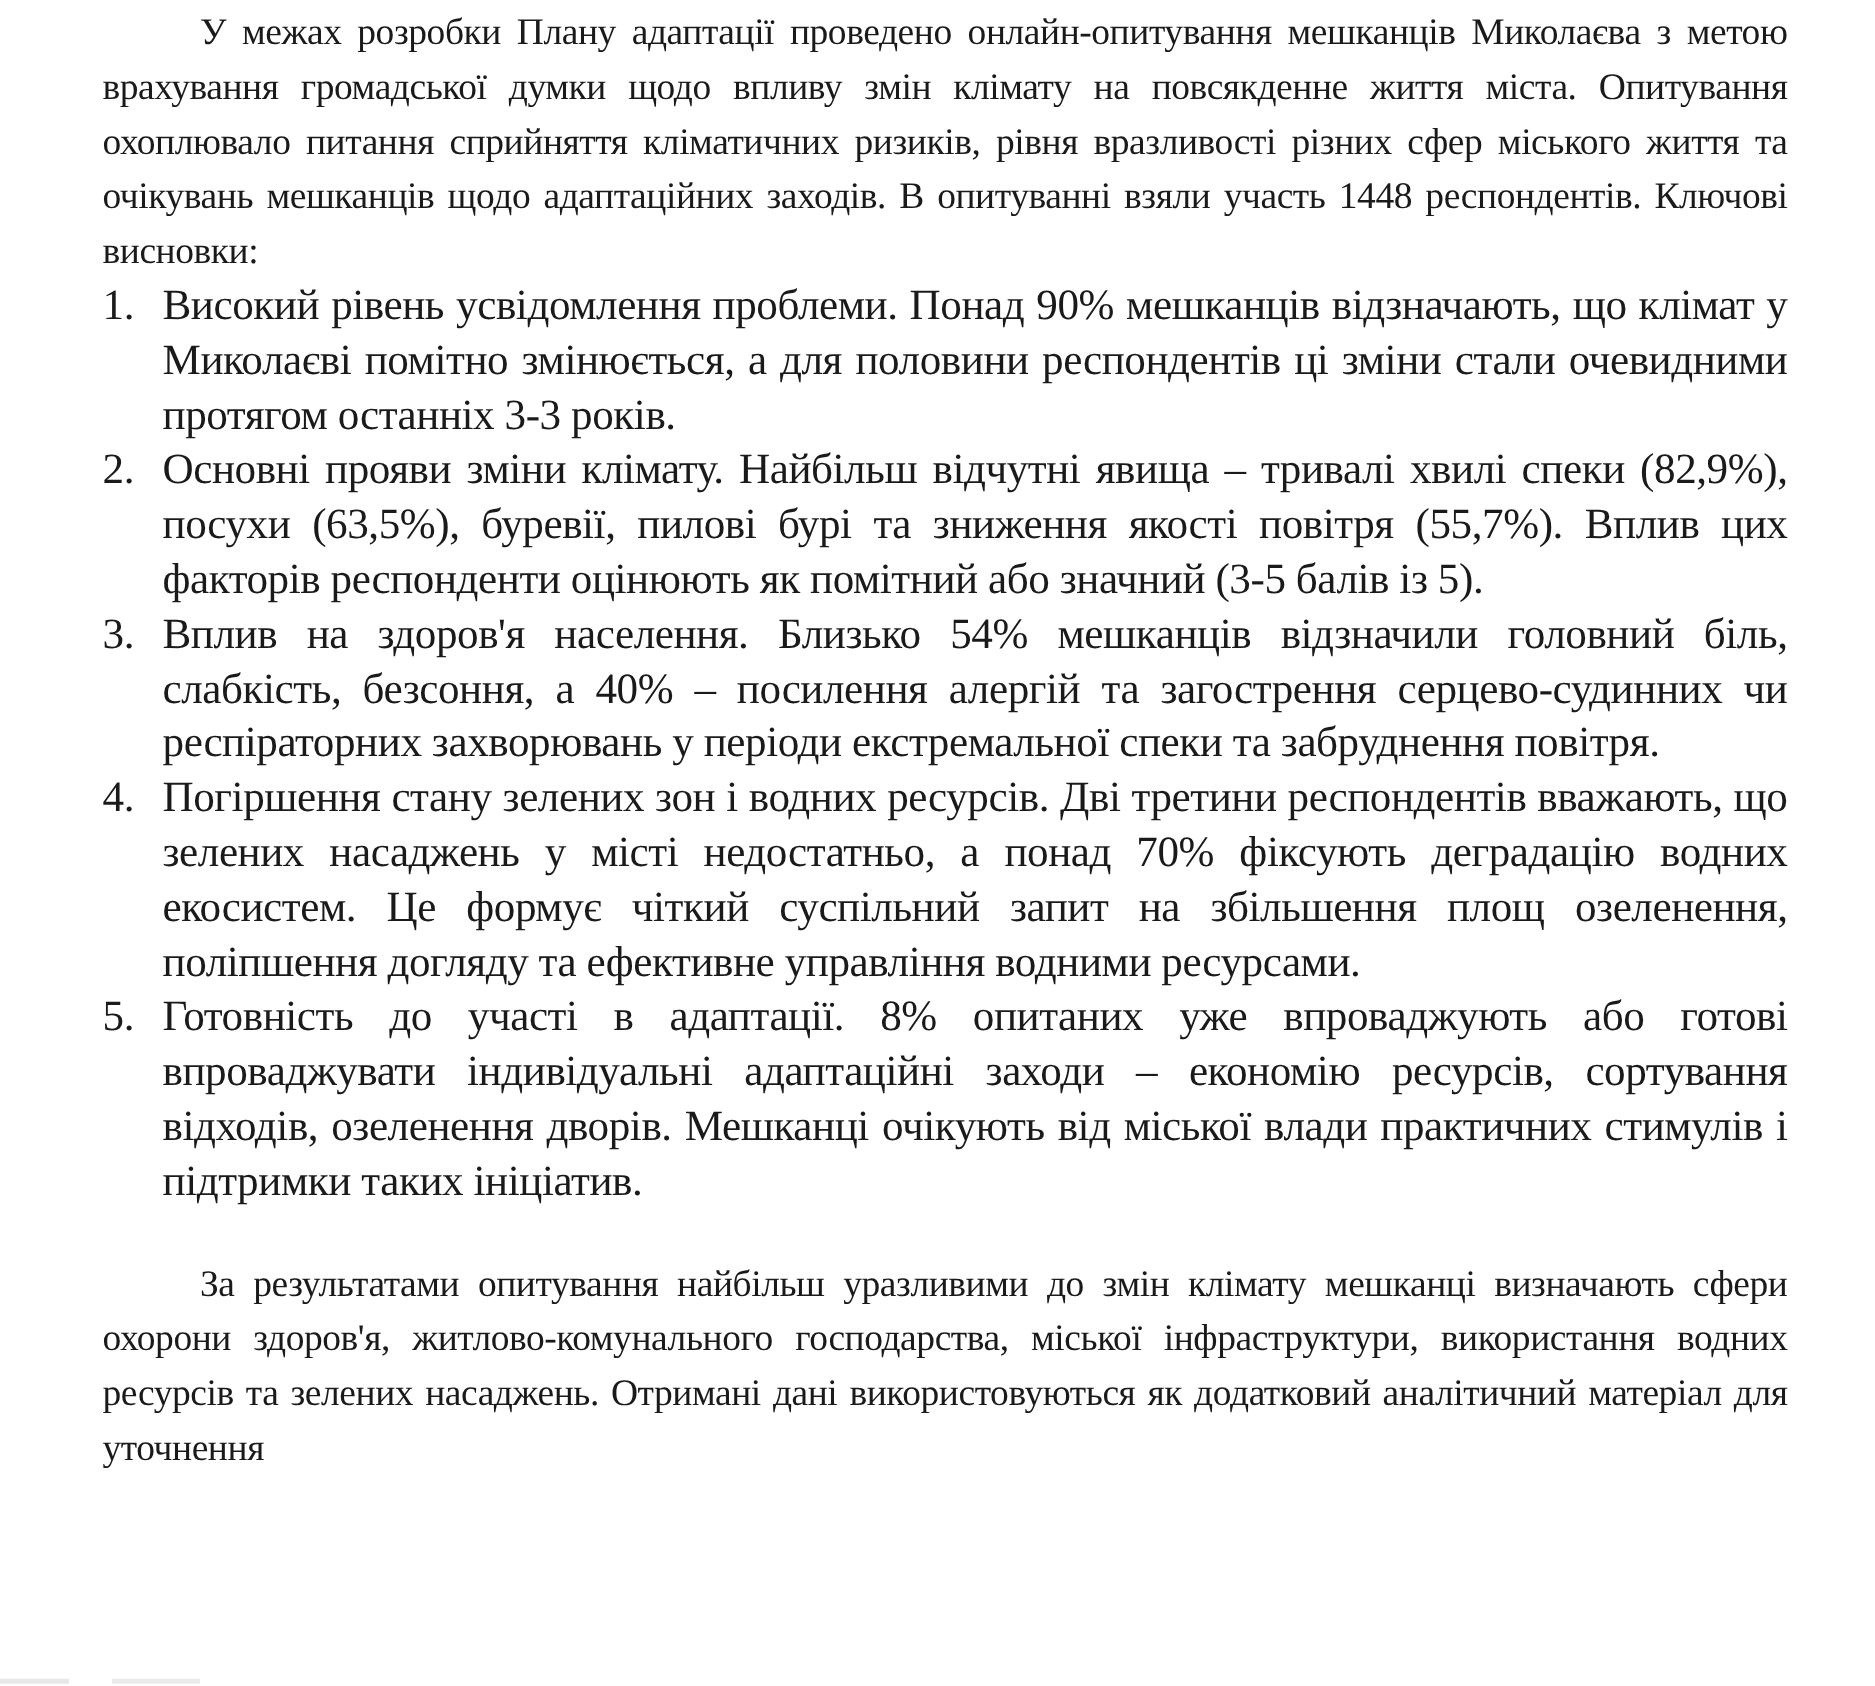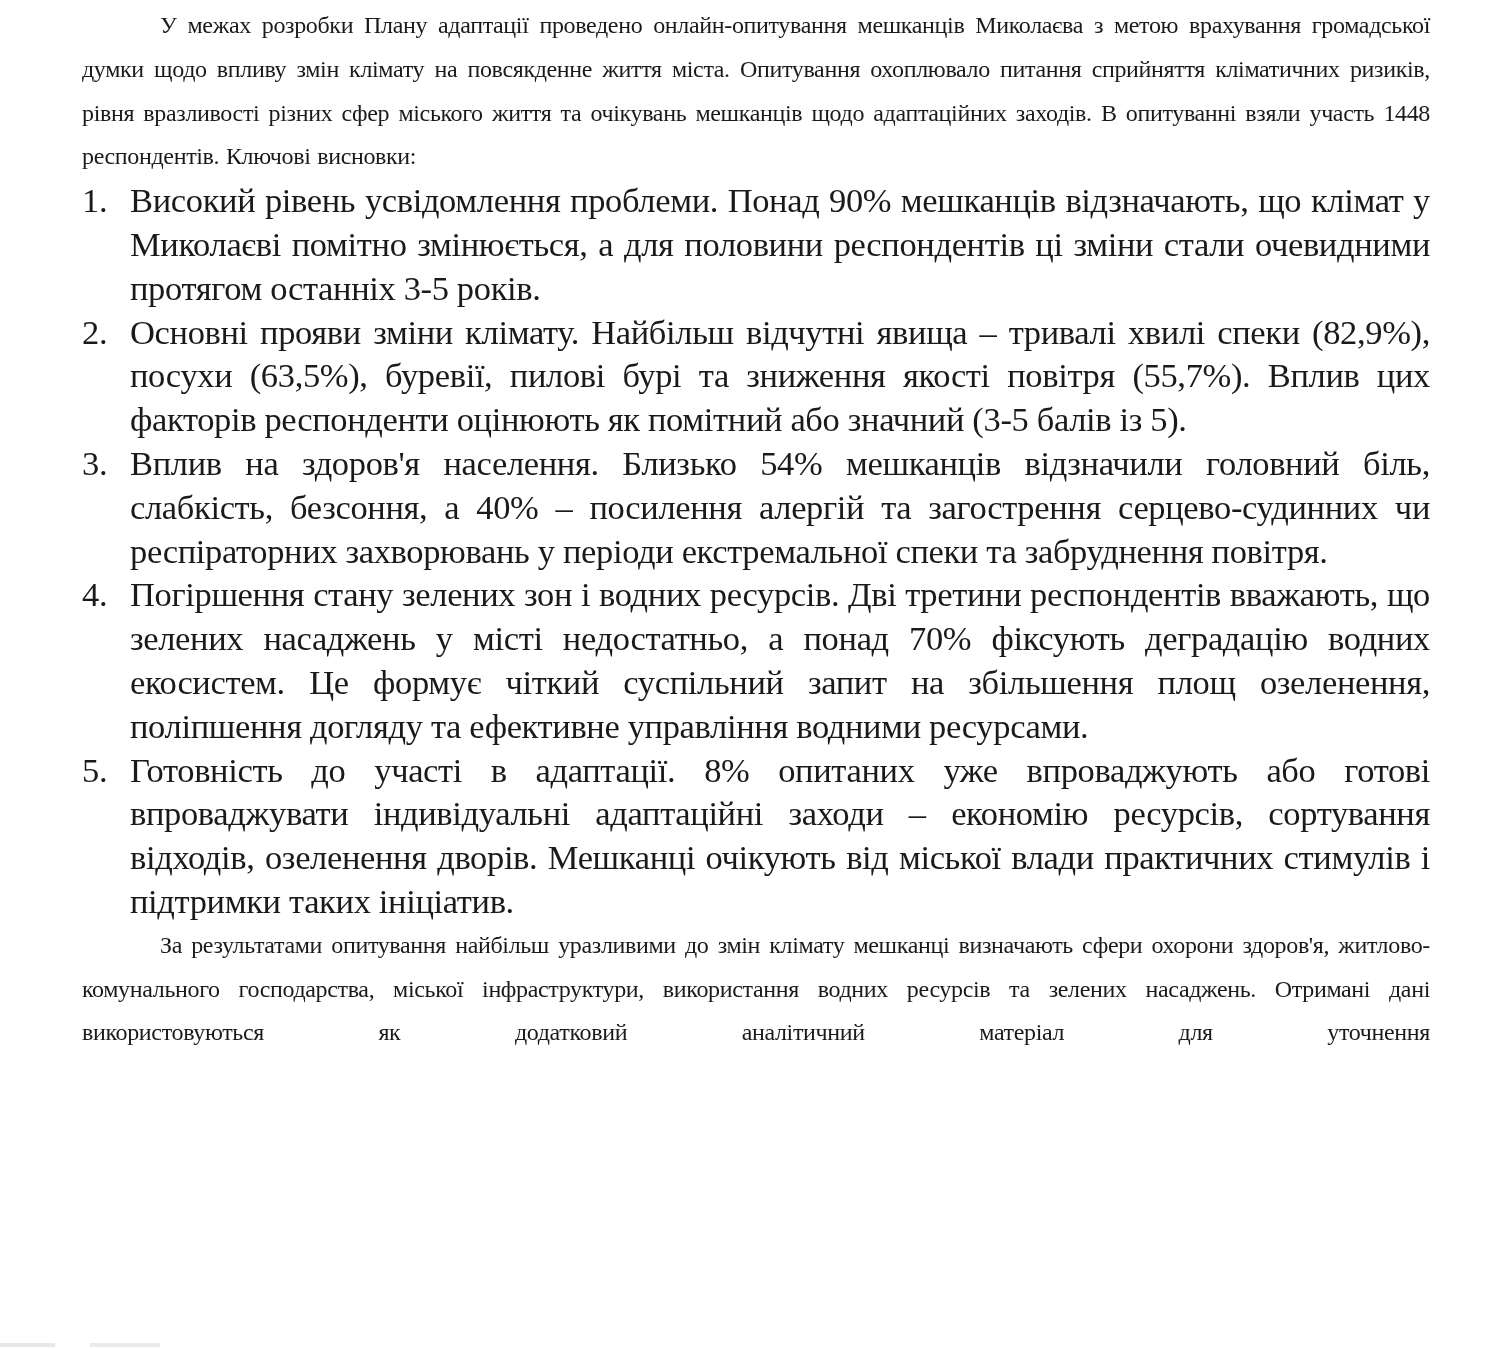--- a/index.html
+++ b/index.html
@@ -16,21 +16,21 @@
     color: #1a1a1a;
   }
   .page {
     position: absolute;
     left: 82px;
     top: 0;
     width: 1348px;
   }
   .para {
     margin: 0;
-    font-size: 24px;
+    font-size: 30px;
     line-height: 43.8px;
     text-align: justify;
     text-align-last: left;
     letter-spacing: -0.35px;
     word-spacing: 1px;
   }
   .para.indent {
     text-indent: 78px;
   }
   .para.first {
@@ -67,36 +67,36 @@
 </style>
 </head>
 <body>
 
 <div class="page">
   <p class="para indent first">У межах розробки Плану адаптації проведено онлайн-опитування мешканців Миколаєва з метою врахування громадської думки щодо впливу змін клімату на повсякденне життя міста. Опитування охоплювало питання сприйняття кліматичних ризиків, рівня вразливості різних сфер міського життя та очікувань мешканців щодо адаптаційних заходів. В опитуванні взяли участь 1448 респондентів. Ключові висновки:</p>
 
   <ol class="findings">
     <li>
       <span class="num">1.</span>
-      <span>Високий рівень усвідомлення проблеми. Понад 90% мешканців відзначають, що клімат у Миколаєві помітно змінюється, а для половини респондентів ці зміни стали очевидними протягом останніх 3-5 років.</span>
+      <span>Високий рівень усвідомлення проблеми. Понад 90% мешканців відзначають, що клімат у Миколаєві помітно змінюється, а для половини респондентів ці зміни стали очевидними протягом останніх 3-3 років.</span>
     </li>
     <li>
       <span class="num">2.</span>
       <span>Основні прояви зміни клімату. Найбільш відчутні явища – тривалі хвилі спеки (82,9%), посухи (63,5%), буревії, пилові бурі та зниження якості повітря (55,7%). Вплив цих факторів респонденти оцінюють як помітний або значний (3-5 балів із 5).</span>
     </li>
     <li>
       <span class="num">3.</span>
       <span>Вплив на здоров'я населення. Близько 54% мешканців відзначили головний біль, слабкість, безсоння, а 40% – посилення алергій та загострення серцево-судинних чи респіраторних захворювань у періоди екстремальної спеки та забруднення повітря.</span>
     </li>
     <li>
       <span class="num">4.</span>
       <span>Погіршення стану зелених зон і водних ресурсів. Дві третини респондентів вважають, що зелених насаджень у місті недостатньо, а понад 70% фіксують деградацію водних екосистем. Це формує чіткий суспільний запит на збільшення площ озеленення, поліпшення догляду та ефективне управління водними ресурсами.</span>
     </li>
     <li>
       <span class="num">5.</span>
       <span>Готовність до участі в адаптації. 8% опитаних уже впроваджують або готові впроваджувати індивідуальні адаптаційні заходи – економію ресурсів, сортування відходів, озеленення дворів. Мешканці очікують від міської влади практичних стимулів і підтримки таких ініціатив.</span>
     </li>
   </ol>
 
-  <p class="para indent" style="text-align-last: justify;">За результатами опитування найбільш уразливими до змін клімату мешканці визначають сфери охорони здоров'я, житлово-комунального господарства, міської інфраструктури, використання водних ресурсів та зелених насаджень. Отримані дані використовуються як додатковий аналітичний матеріал для уточнення</p>
+  <p class="para indent" style="text-align-last: justify; margin-top: 38px;">За результатами опитування найбільш уразливими до змін клімату мешканці визначають сфери охорони здоров'я, житлово-комунального господарства, міської інфраструктури, використання водних ресурсів та зелених насаджень. Отримані дані використовуються як додатковий аналітичний матеріал для уточнення</p>
 </div>
 
 <div class="bottom-artifact"></div>
 
 </body></html>

